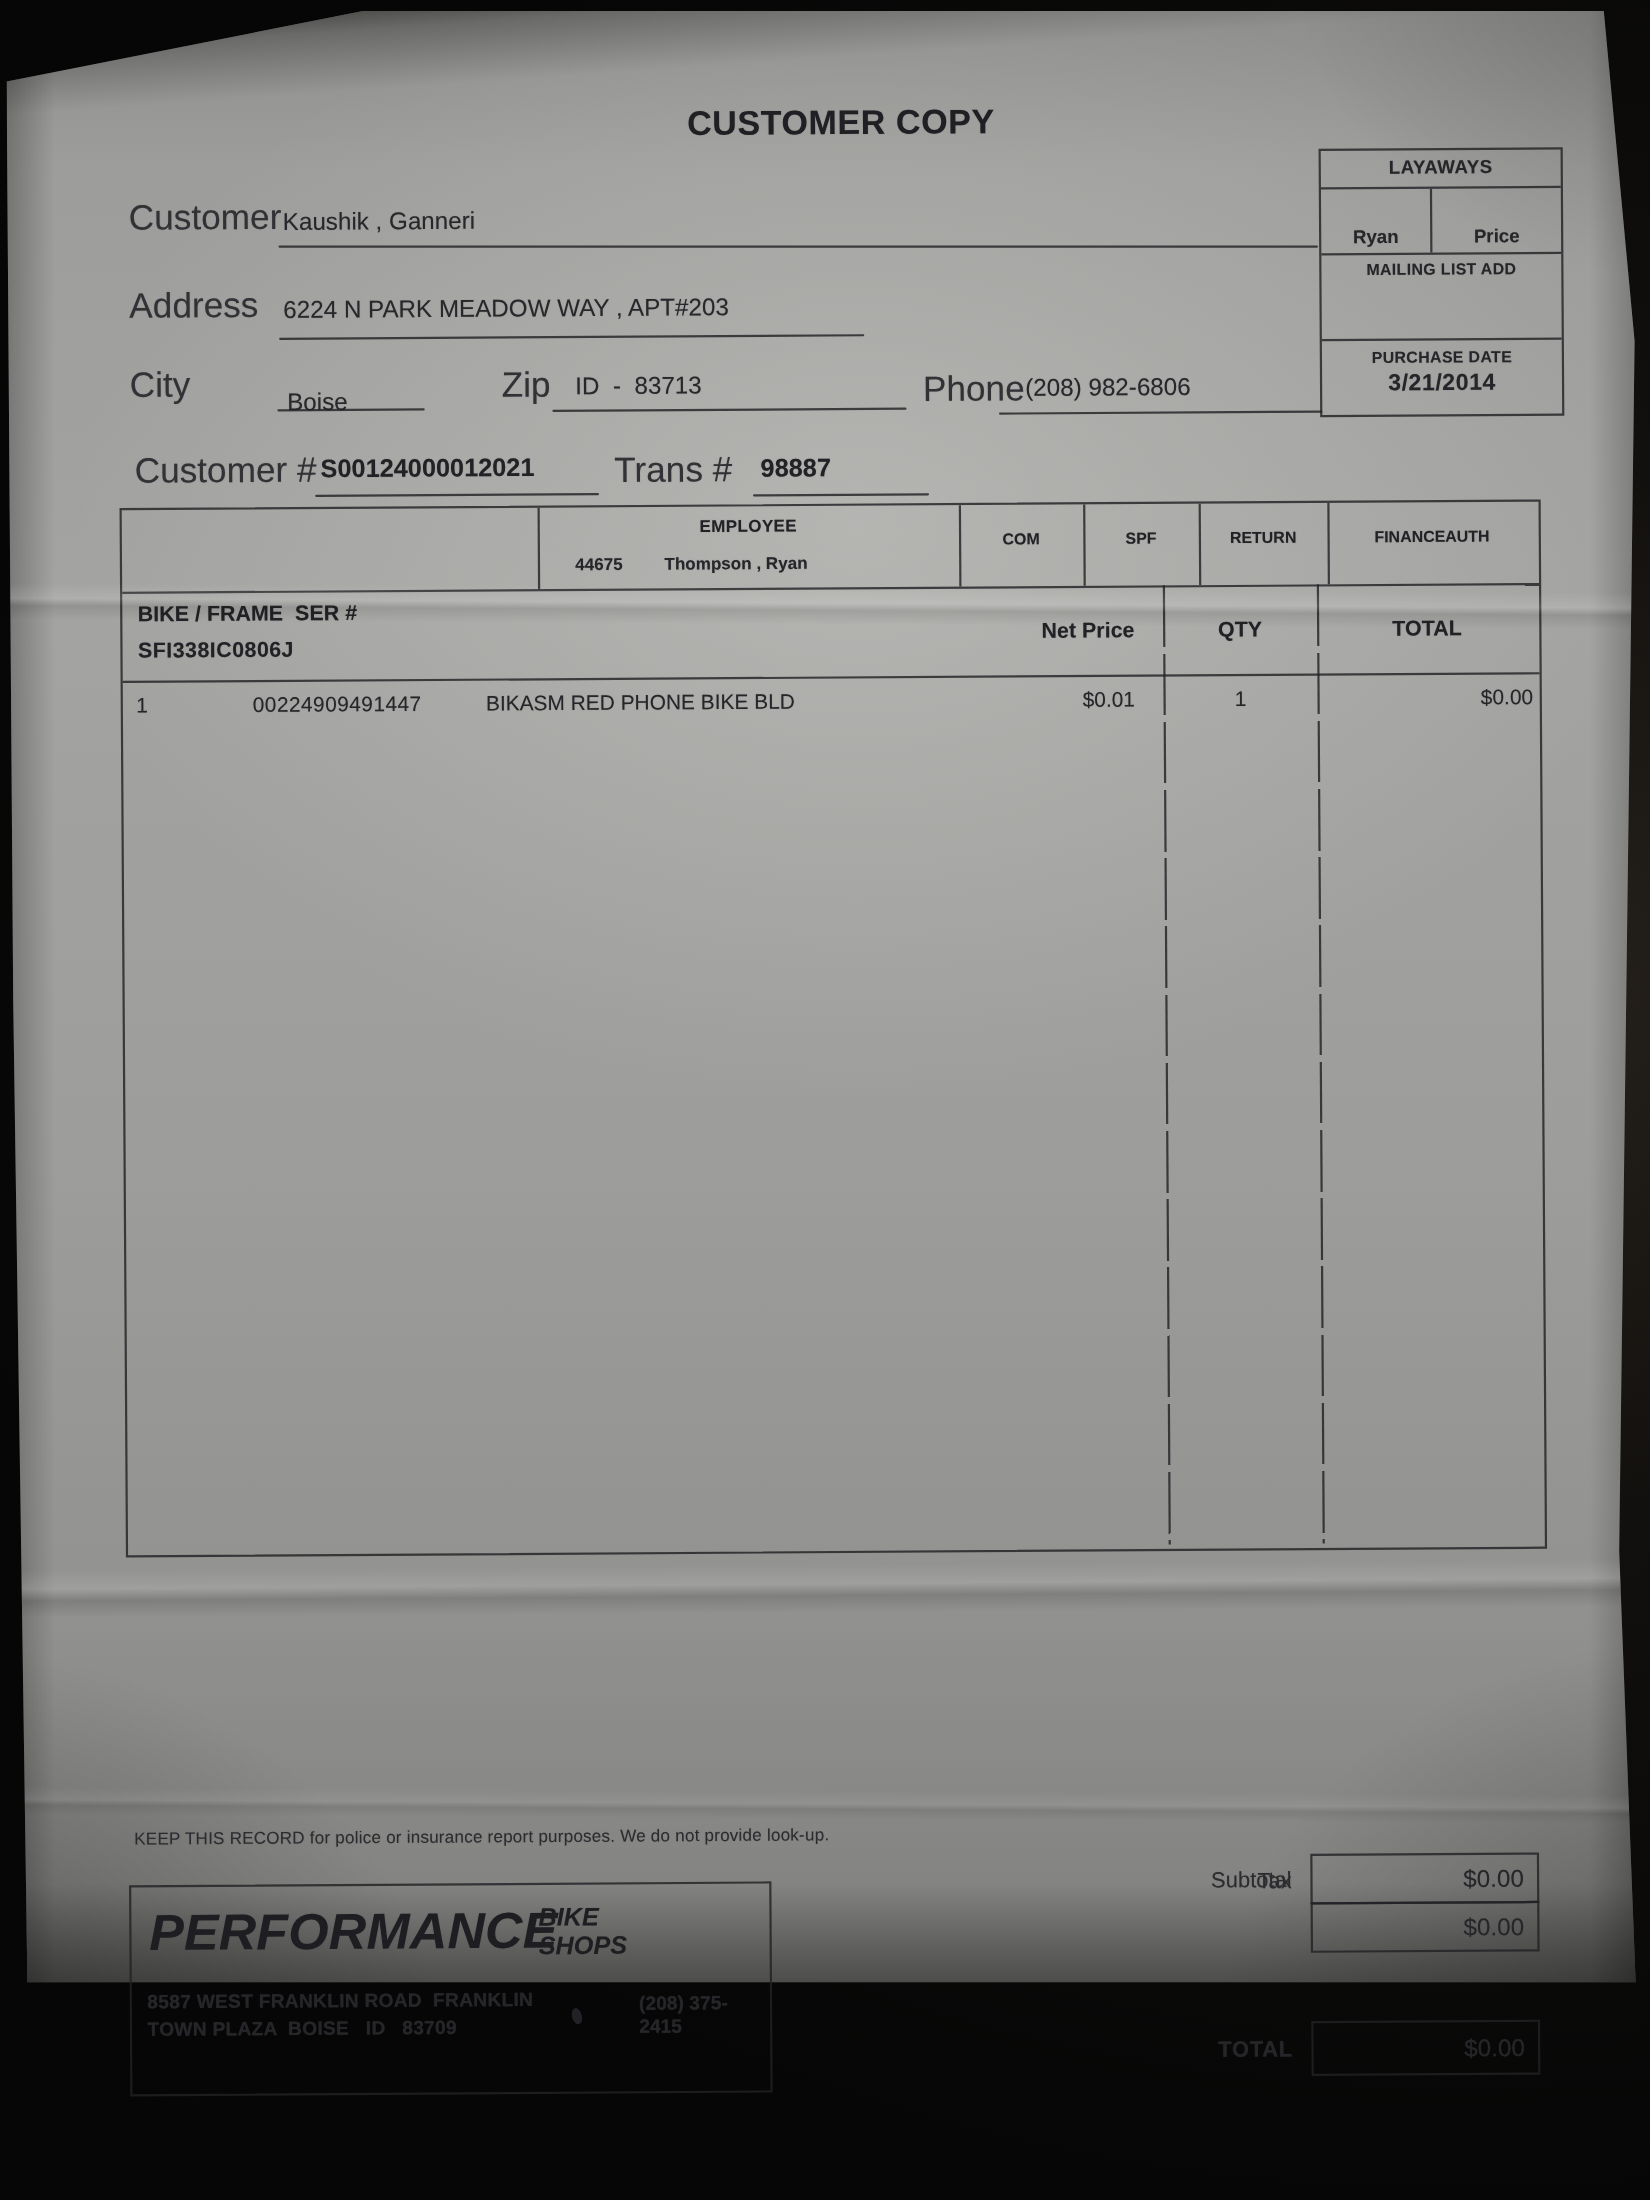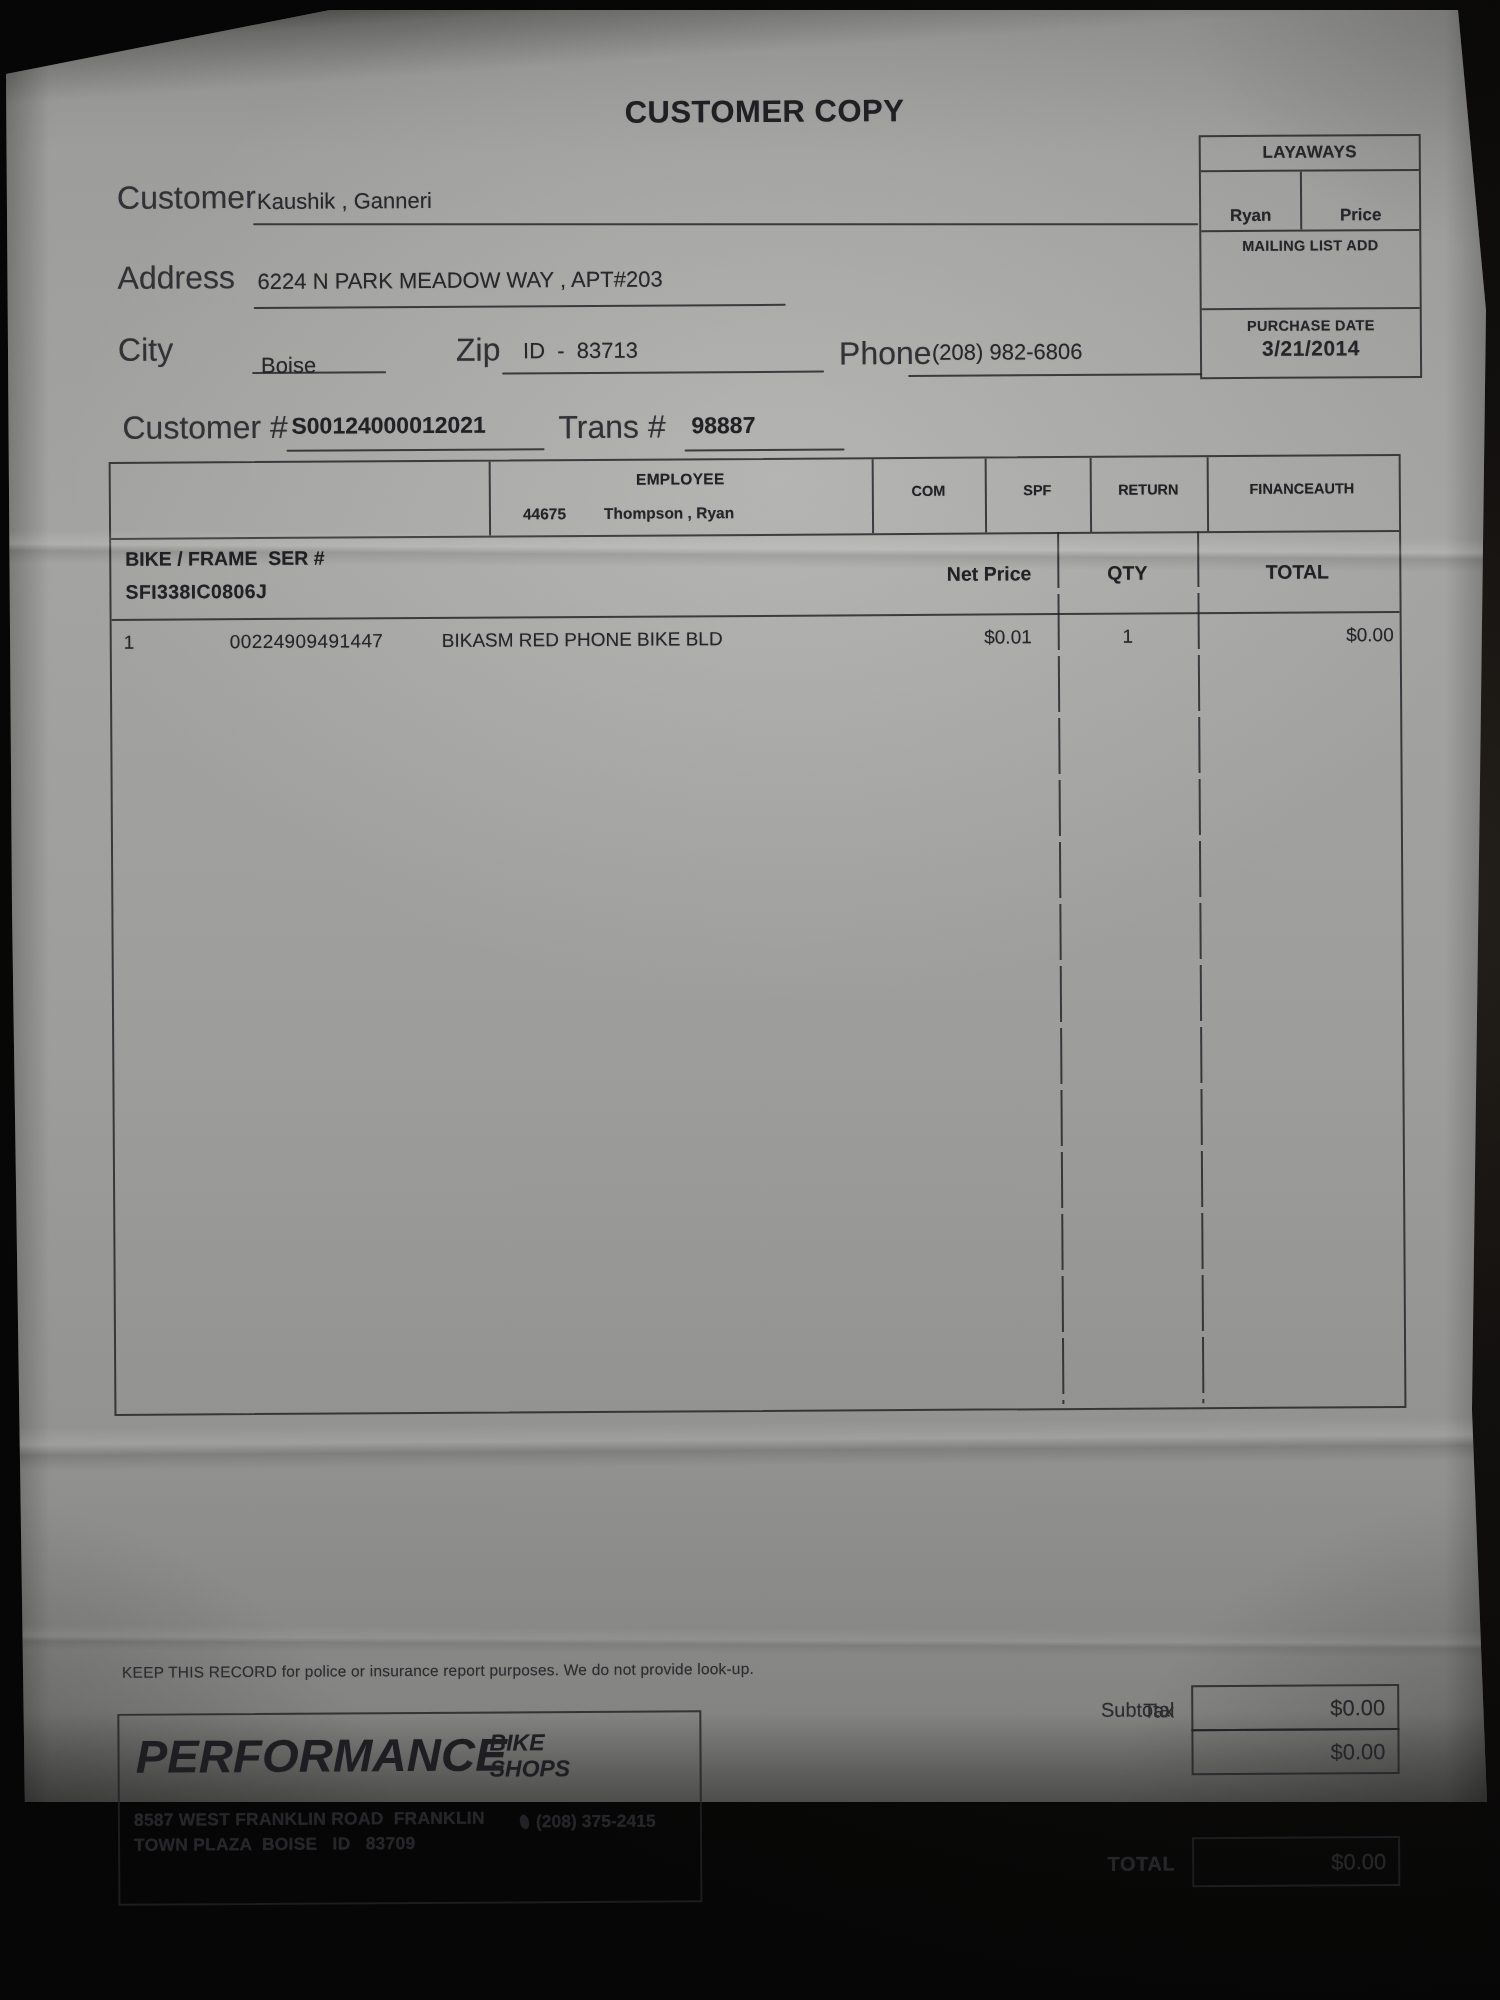--- a/index.html
+++ b/index.html
@@ -66,21 +66,21 @@
   .th{font-weight:700;color:#222226;}
   .cell-center{text-align:center;}
   .cell-right{text-align:right;}
 
   
   .keep{font-size:15.5px;color:#2c2c30;letter-spacing:0.2px;}
   .store{left:113px;top:1700px;width:580px;height:188px;border:2px solid var(--line);}
   .store .brand{position:absolute;left:16px;top:14px;font-size:46px;font-weight:700;font-style:italic;letter-spacing:0px;color:#1e1e22;transform:scaleX(1.03);transform-origin:left;}
   .store .brand2{position:absolute;left:370px;top:16px;font-size:23px;font-weight:700;font-style:italic;line-height:26px;color:#1e1e22;}
   .store .addr{position:absolute;left:14px;font-size:17.5px;font-weight:700;color:#26262a;white-space:pre;letter-spacing:0.2px;}
-  .store .phone{position:absolute;left:400px;top:98px;font-size:17.5px;font-weight:700;color:#26262a;display:flex;align-items:center;}
+  .store .phone{position:absolute;left:400px;top:98px;font-size:17.5px;font-weight:700;color:#26262a;display:flex;align-items:center;gap:45px;}
   .phone-icon{display:inline-block;width:9px;height:15px;background:#222226;border-radius:50%;transform:rotate(-14deg);margin-right:7px;}
 
   .tot-label{font-size:20px;color:#2c2c30;text-align:right;width:160px;}
   .tot-label.b{font-weight:700;letter-spacing:0.6px;color:#26262a;}
   .tot-box{width:208px;border:2px solid var(--line);text-align:right;font-size:22px;color:#26262a;padding-right:12px;box-sizing:border-box;}
 </style>
 </head>
 <body>
 
 <div class="scene">

